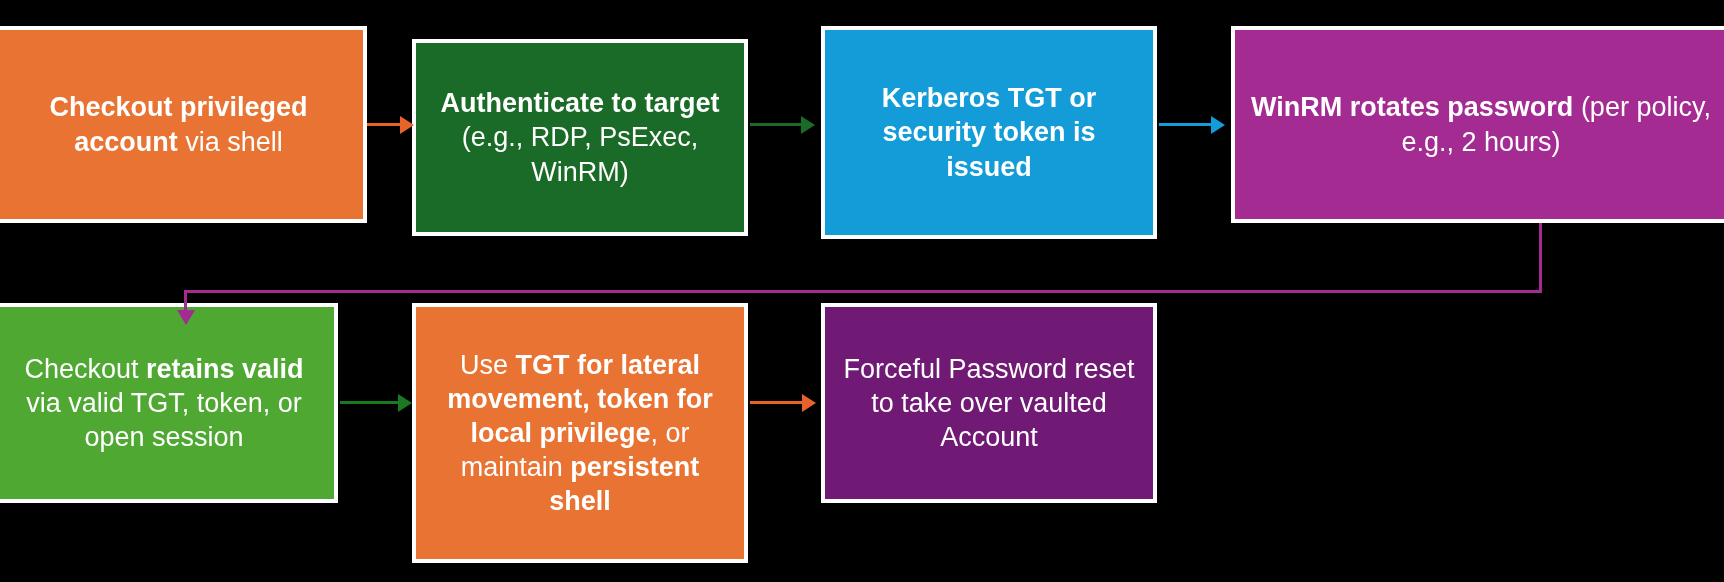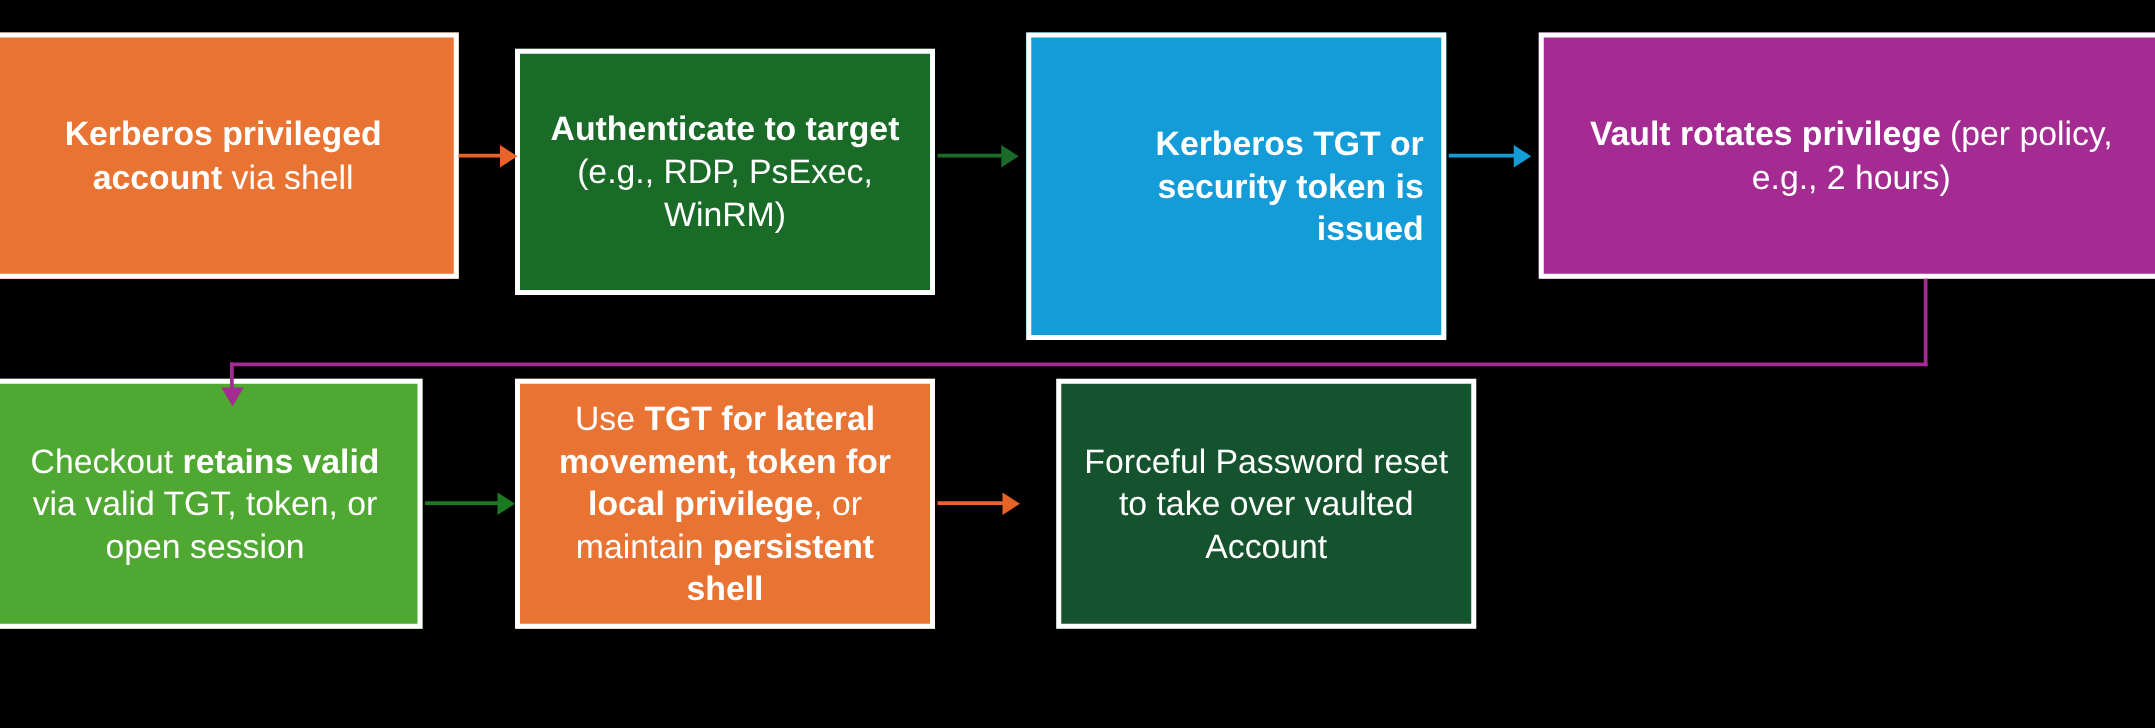--- a/index.html
+++ b/index.html
@@ -31,26 +31,26 @@
     display: block;
     width: 100%;
     font-size: 27px;
     font-weight: 400;
   }
   .node b { font-weight: 700; }
 
   
   #n1 { left: -10px;   top: 26px;  width: 377px;  height: 197px; background: #E87332; }
   #n2 { left: 412px;  top: 26px;  width: 336px;  height: 197px; background: #1A6B28; margin-top: 13px; }
-  #n3 { left: 821px;  top: 26px;  width: 336px;  height: 246px; background: #139CD8; text-align: right; }
+  #n3 { left: 821px;  top: 26px;  width: 336px;  height: 213px; background: #139CD8; }
   #n4 { left: 1231px; top: 26px;  width: 500px;  height: 197px; background: #A32B92; }
 
   
   #n5 { left: -10px;   top: 303px; width: 348px; height: 200px; background: #4FA832; }
-  #n6 { left: 412px;  top: 303px; width: 336px; height: 200px; background: #E87332; }
+  #n6 { left: 412px;  top: 303px; width: 336px; height: 260px; background: #E87332; }
   #n7 { left: 821px;  top: 303px; width: 336px; height: 200px; background: #1A6B28; }
 
   
   .conn { position: absolute; }
   .hline { position: absolute; height: 3px; }
   .vline { position: absolute; width: 3px; }
   .head-right {
     position: absolute;
     width: 0; height: 0;
     border-top: 9px solid transparent;
@@ -62,44 +62,44 @@
     border-left: 9px solid transparent;
     border-right: 9px solid transparent;
   }
 </style>
 </head>
 <body>
 
 <div id="canvas">
 
   <div class="node" id="n1" style="background: rgb(232, 115, 50);">
-    <span class="txt"><b>Kerberos privileged account</b><span> via shell</span></span>
+    <span class="txt"><b>Checkout privileged account</b><span> via shell</span></span>
   </div>
 
   <div class="node" id="n2" style="background: rgb(26, 107, 40);">
     <span class="txt"><b>Authenticate to target</b><span> (e.g., RDP, PsExec, WinRM)</span></span>
   </div>
 
   <div class="node" id="n3" style="background: rgb(19, 156, 216);">
     <span class="txt"><b>Kerberos TGT or security token is issued</b></span>
   </div>
 
   <div class="node" id="n4" style="background: rgb(163, 43, 146);">
-    <span class="txt"><b>Vault rotates privilege</b><span> (per policy, e.g., 2 hours)</span></span>
+    <span class="txt"><b>WinRM rotates password</b><span> (per policy, e.g., 2 hours)</span></span>
   </div>
 
   <div class="node" id="n5" style="background: rgb(79, 168, 50);">
     <span class="txt"><span>Checkout </span><b>retains valid</b><span> via valid TGT, token, or open session</span></span>
   </div>
 
   <div class="node" id="n6" style="background: rgb(232, 115, 50);">
     <span class="txt"><span>Use </span><b>TGT for lateral movement, token for local privilege</b><span>, or maintain </span><b>persistent shell</b></span>
   </div>
 
-  <div class="node" id="n7" style="background: #14532d; margin-left: 24px;">
+  <div class="node" id="n7" style="background: #701a75;">
     <span class="txt"><span>Forceful Password reset to take over vaulted Account</span></span>
   </div>
 
   <div class="conn">
     <div class="hline" style="left: 367px; top: 123px; width: 36px; background: rgb(232, 99, 42);"></div>
     <div class="head-right" style="left:400px; top:115.5px; border-left:14px solid #E8632A;"></div>
   </div>
 
   <div class="conn">
     <div class="hline" style="left: 750px; top: 123px; width: 55px; background: rgb(26, 107, 40);"></div>

